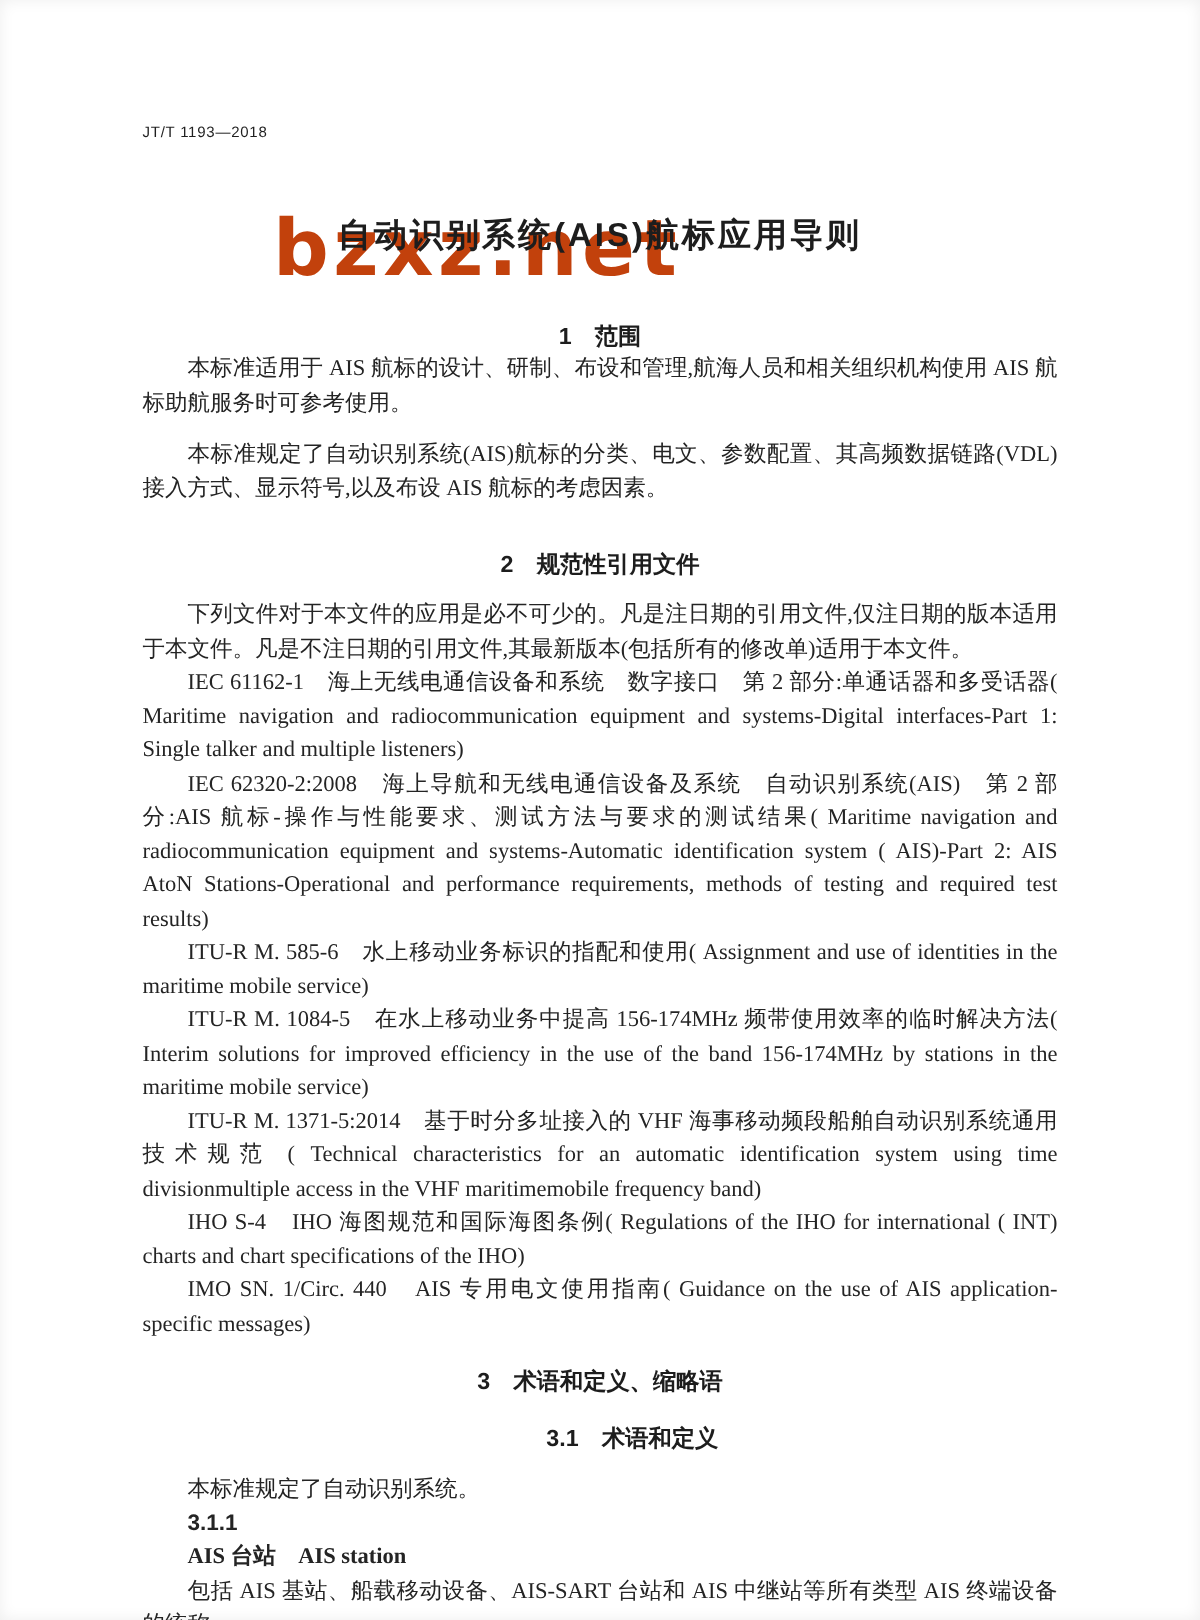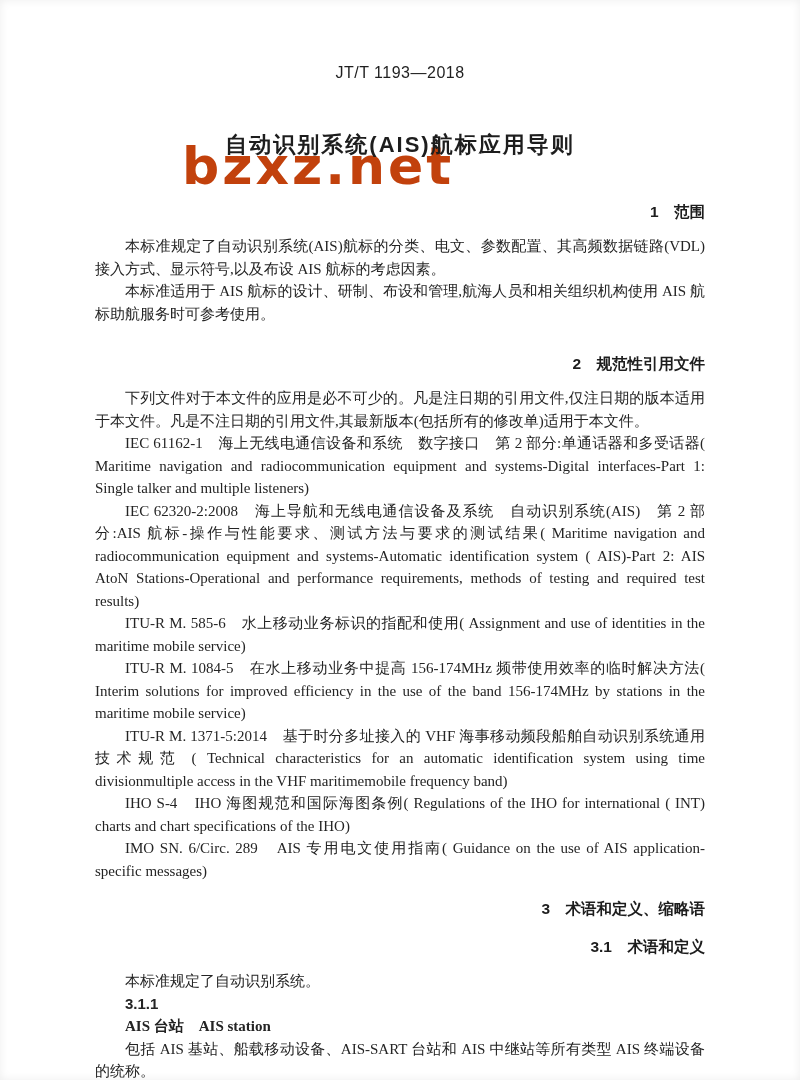--- a/index.html
+++ b/index.html
@@ -27,42 +27,42 @@
     color: #c2410c;
     user-select: none;
   }
   .content {
     position: relative;
     z-index: 1;
     margin: 0 95px;
     width: 610px;
   }
   .std-header {
-    padding-top: 64px;
-    text-align: center;
+    padding-top: 83px;
+    text-align: left;
     font-family: "Liberation Sans", sans-serif;
-    font-size: 16px;
+    font-size: 10px;
     letter-spacing: 0.5px;
     color: #1f1f1f;
   }
   .doc-title {
     margin-top: 48px;
     text-align: center;
     font-family: "Liberation Sans", sans-serif;
     font-weight: 700;
     font-size: 22px;
     letter-spacing: 2px;
     color: #1d1d1d;
   }
   .sec-heading {
     font-family: "Liberation Sans", sans-serif;
     font-weight: 700;
     font-size: 15.5px;
     color: #1d1d1d;
-    text-align: right;
+    text-align: center;
     text-indent: 0;
   }
   .h1-scope     { margin-top: 42px; }
   .h2-normative { margin-top: 29px; }
   .h3-terms     { margin-top: 17px; }
   .h3-1-sub     { margin-top: 17px; margin-left: 43px; }
   p.body-text {
     margin: 0;
     font-size: 15px;
     line-height: 22.5px;
@@ -91,32 +91,32 @@
 
   <div class="watermark">bzxz.net</div>
 
   <div class="content">
 
     <div class="std-header">JT/T 1193—2018</div>
 
     <div class="doc-title">自动识别系统(AIS)航标应用导则</div>
 
     <div class="sec-heading h1-scope">1　范围</div>
+    <p class="body-text">本标准适用于 AIS 航标的设计、研制、布设和管理,航海人员和相关组织机构使用 AIS 航标助航服务时可参考使用。</p>
     <p class="body-text first-after-heading">本标准规定了自动识别系统(AIS)航标的分类、电文、参数配置、其高频数据链路(VDL)接入方式、显示符号,以及布设 AIS 航标的考虑因素。</p>
-    <p class="body-text">本标准适用于 AIS 航标的设计、研制、布设和管理,航海人员和相关组织机构使用 AIS 航标助航服务时可参考使用。</p>
 
     <div class="sec-heading h2-normative">2　规范性引用文件</div>
     <p class="body-text first-after-heading">下列文件对于本文件的应用是必不可少的。凡是注日期的引用文件,仅注日期的版本适用于本文件。凡是不注日期的引用文件,其最新版本(包括所有的修改单)适用于本文件。</p>
     <p class="body-text">IEC 61162-1　海上无线电通信设备和系统　数字接口　第 2 部分:单通话器和多受话器( Maritime navigation and radiocommunication equipment and systems-Digital interfaces-Part 1: Single talker and multiple listeners)</p>
     <p class="body-text">IEC 62320-2:2008　海上导航和无线电通信设备及系统　自动识别系统(AIS)　第 2 部分:AIS 航标-操作与性能要求、测试方法与要求的测试结果( Maritime navigation and radiocommunication equipment and systems-Automatic identification system ( AIS)-Part 2: AIS AtoN Stations-Operational and performance requirements, methods of testing and required test results)</p>
     <p class="body-text">ITU-R M. 585-6　水上移动业务标识的指配和使用( Assignment and use of identities in the maritime mobile service)</p>
     <p class="body-text">ITU-R M. 1084-5　在水上移动业务中提高 156-174MHz 频带使用效率的临时解决方法( Interim solutions for improved efficiency in the use of the band 156-174MHz by stations in the maritime mobile service)</p>
     <p class="body-text">ITU-R M. 1371-5:2014　基于时分多址接入的 VHF 海事移动频段船舶自动识别系统通用技术规范 ( Technical characteristics for an automatic identification system using time divisionmultiple access in the VHF maritimemobile frequency band)</p>
     <p class="body-text">IHO S-4　IHO 海图规范和国际海图条例( Regulations of the IHO for international ( INT) charts and chart specifications of the IHO)</p>
-    <p class="body-text">IMO SN. 6/Circ. 289　AIS 专用电文使用指南( Guidance on the use of AIS application-specific messages)</p>
+    <p class="body-text">IMO SN. 1/Circ. 440　AIS 专用电文使用指南( Guidance on the use of AIS application-specific messages)</p>
 
     <div class="sec-heading h3-terms">3　术语和定义、缩略语</div>
     <div class="sec-heading h3-1-sub">3.1　术语和定义</div>
     <p class="body-text first-after-heading">本标准规定了自动识别系统。</p>
     <p class="body-text term-number">3.1.1</p>
     <p class="body-text term-title">AIS 台站　AIS station</p>
     <p class="body-text">包括 AIS 基站、船载移动设备、AIS-SART 台站和 AIS 中继站等所有类型 AIS 终端设备的统称。</p>
 
   </div>
 </div>

